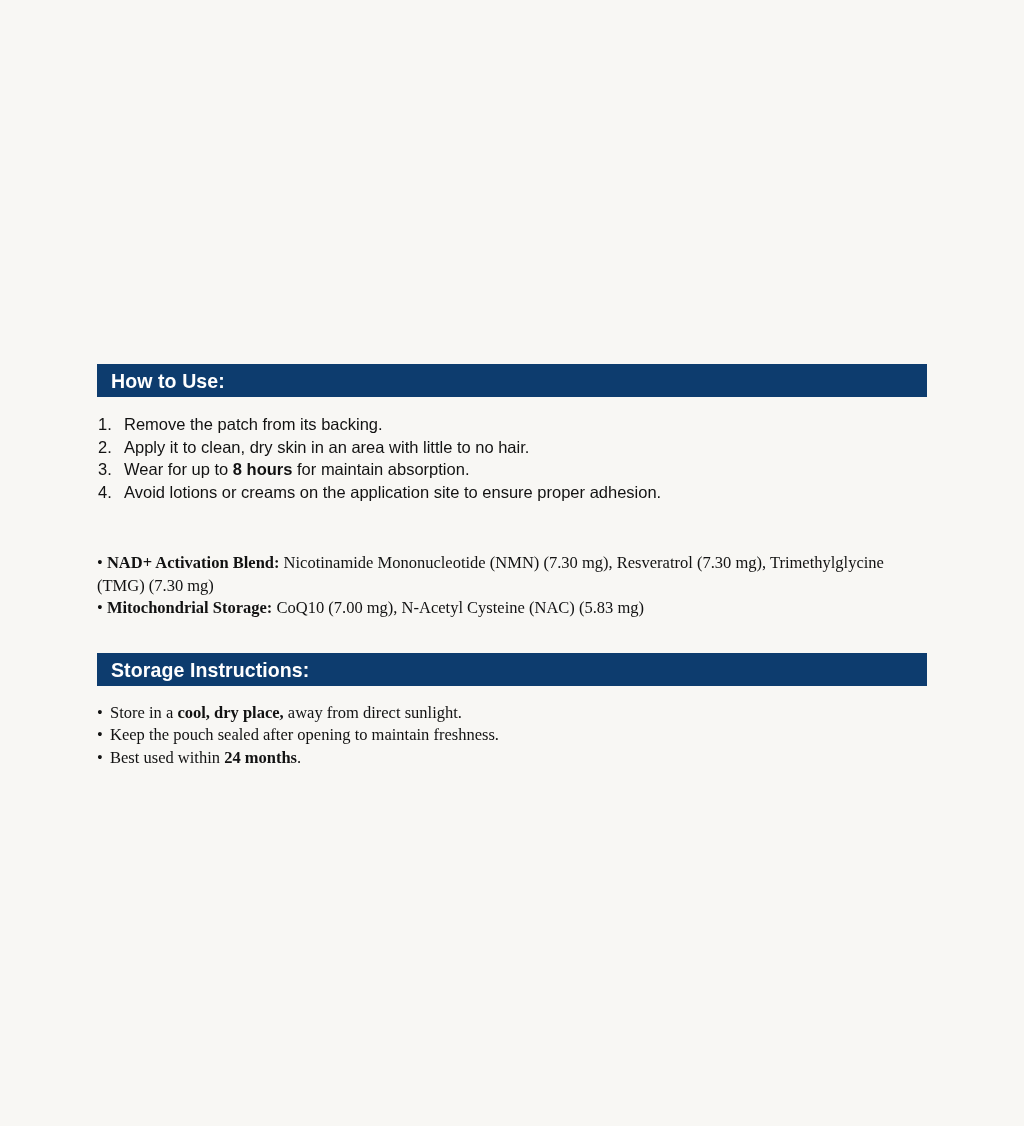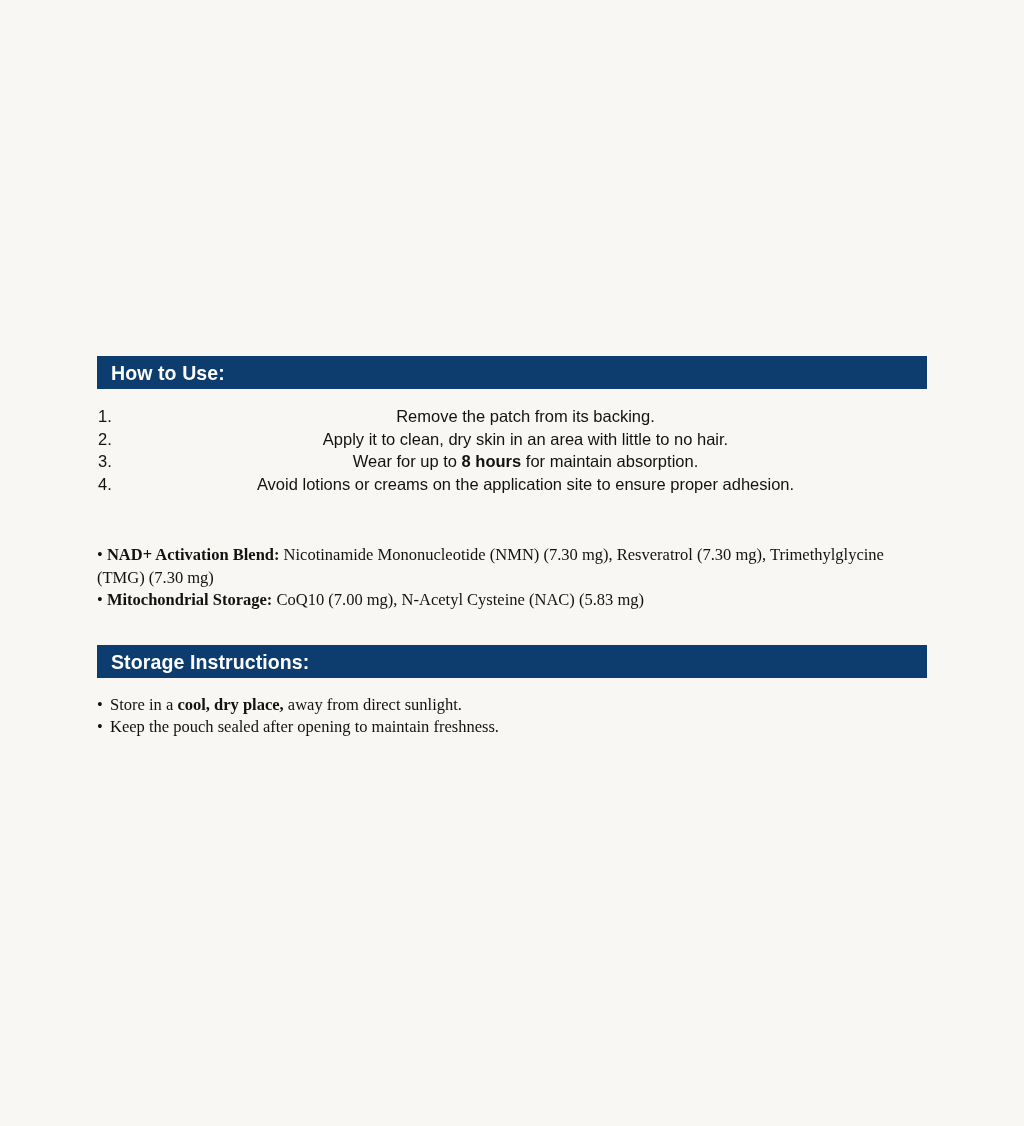--- a/index.html
+++ b/index.html
@@ -13,20 +13,21 @@
     font-family: "Liberation Sans", sans-serif;
     -webkit-font-smoothing: antialiased;
     overflow: hidden;
   }
 
   .page {
     position: relative;
     width: 1024px;
     height: 993px;
     box-sizing: border-box;
+    margin-top: 8px;
   }
 
   .content {
     position: absolute;
     left: 97px;
     top: 356px;
     width: 830px;
   }
 
   
@@ -66,21 +67,20 @@
     margin: 0;
     padding: 0;
     list-style: none;
     counter-reset: step;
   }
   ol.steps > li {
     counter-increment: step;
     position: relative;
     padding-left: 27px;
     margin: 0;
-    text-align: center;
   }
   ol.steps > li::before {
     content: counter(step) ".";
     position: absolute;
     left: 1px;
     top: 0;
     width: 22px;
     text-align: left;
   }
 
@@ -144,18 +144,19 @@
     </section>
 
     <section class="section">
       <div class="section-header">
         <span class="section-header-title">Storage Instructions:</span>
       </div>
       <div class="section-body">
         <ul class="bullets" id="list-2">
             <li><span>Store in a </span><b>cool, dry place,</b><span> away from direct sunlight.</span></li>
             <li><span>Keep the pouch sealed after opening to maintain freshness.</span></li>
+            <li><span>Best used within </span><b>24 months</b><span>.</span></li>
           </ul>
       </div>
     </section>
 
   </div>
 </div>
 
 </body></html>

